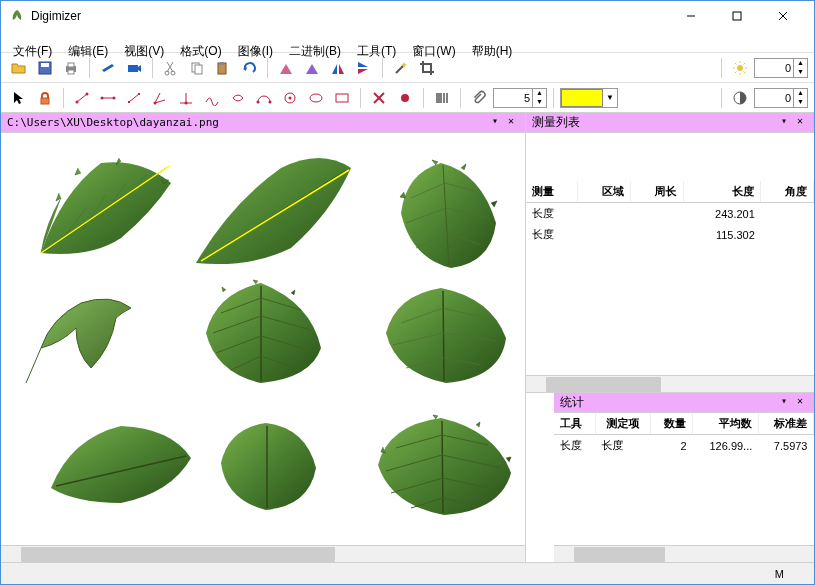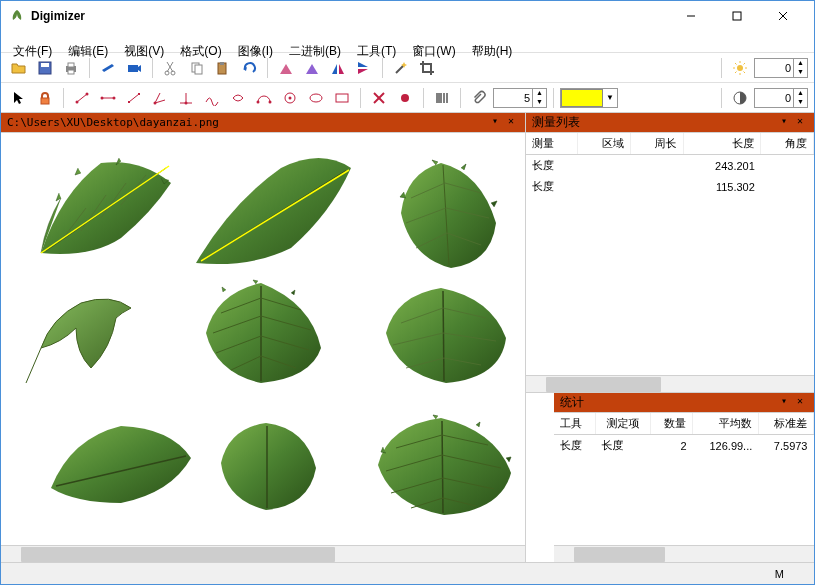--- a/index.html
+++ b/index.html
@@ -1,50 +1,50 @@
 <!DOCTYPE html>
 <html><head>
 <meta charset="utf-8">
 <style>
 * { box-sizing: border-box; margin: 0; padding: 0; }
 body { font-family: "Microsoft YaHei", "Segoe UI", sans-serif; font-size: 12px; background: #fff; overflow: hidden; }
 .window { width: 815px; height: 585px; border: 1px solid #4a90d9; display: flex; flex-direction: column; }
 .titlebar { height: 30px; display: flex; align-items: center; padding: 0 8px; background: #fff; }
 .titlebar .logo { width: 16px; height: 16px; margin-right: 6px; }
-.titlebar .title { flex: 1; font-size: 12px; font-weight: bold; }
+.titlebar .title { flex: 1; font-size: 12px; }
 .winbtns { display: flex; }
 .winbtn { width: 46px; height: 30px; display: flex; align-items: center; justify-content: center; cursor: pointer; }
 .menubar { height: 22px; display: flex; align-items: center; padding: 0 4px; background: #fff; border-bottom: 1px solid #e0e0e0; }
 .menuitem { padding: 2px 8px; cursor: pointer; margin-top: 19px; }
 .toolbar { height: 30px; display: flex; align-items: center; padding: 2px 6px; gap: 2px; border-bottom: 1px solid #e0e0e0; }
 .toolbar.second { border-bottom: 1px solid #d0d0d0; }
 .tbtn { width: 24px; height: 24px; display: flex; align-items: center; justify-content: center; cursor: pointer; border-radius: 2px; }
 .tsep { width: 1px; height: 20px; background: #d0d0d0; margin: 0 4px; }
 .tspacer { flex: 1; }
 .spinbox { display: inline-flex; align-items: center; border: 1px solid #999; height: 20px; background: #fff; }
 .spinbox input { width: 38px; border: none; text-align: right; padding: 0 2px; font-size: 11px; outline: none; }
 .spinbox .spbtns { display: flex; flex-direction: column; }
 .spinbox .spbtn { width: 14px; height: 9px; font-size: 7px; line-height: 7px; text-align: center; border-left: 1px solid #999; cursor: pointer; }
 .colorbox { width: 42px; height: 18px; border: 1px solid #888; background: #ffff00; display: inline-block; }
 .dropdown-arrow { width: 14px; font-size: 8px; text-align: center; }
 .content { flex: 1; display: flex; overflow: hidden; }
 .leftpane { width: 525px; display: flex; flex-direction: column; border-right: 1px solid #d0d0d0; }
 .rightpane { flex: 1; display: flex; flex-direction: column; }
-.panehdr { height: 20px; display: flex; align-items: center; padding: 8px 6px; background: #c2410c; border-bottom: 1px solid #d0d0d0; font-family: monospace; font-size: 11px; }
+.panehdr { height: 20px; display: flex; align-items: center; padding: 8px 6px; background: #f0abfc; border-bottom: 1px solid #d0d0d0; font-family: monospace; font-size: 11px; }
 .panehdr .hdrtitle { flex: 1; }
 .panehdr .hdrbtn { width: 16px; height: 16px; cursor: pointer; text-align: center; font-size: 10px; }
 .imgview { flex: 1; background: #fff; position: relative; overflow: hidden; }
 .scroll-h { height: 17px; background: #f0f0f0; border-top: 1px solid #d0d0d0; display: flex; align-items: center; }
 .scroll-h .thumb { height: 15px; background: #cdcdcd; margin-left: 20px; width: 60%; border-radius: 1px; }
 .panel { display: flex; flex-direction: column; }
-.panel.top { height: 280px; border-bottom: 1px solid #d0d0d0; }
+.panel.top { height: 280px; border-bottom: 1px solid #d0d0d0; gap: 48px; }
 .panel.bot { flex: 1; margin-left: 28px; }
 .grid { flex: 1; overflow: auto; background: #fff; }
 .grid table { border-collapse: collapse; width: 100%; font-size: 11px; }
-.grid th { background: #fff; border-bottom: 1px solid #d0d0d0; border-right: 1px solid #eee; padding: 3px 6px; text-align: right; font-weight: normal; }
+.grid th { background: #fff; border-bottom: 1px solid #d0d0d0; border-right: 1px solid #eee; padding: 3px 6px; text-align: right; font-weight: bold; }
 .grid th:first-child { text-align: left; }
 .grid td { padding: 3px 6px; text-align: right; }
 .grid td:first-child { text-align: left; }
 .statusbar { height: 22px; border-top: 1px solid #d0d0d0; background: #f0f0f0; display: flex; align-items: center; justify-content: flex-end; padding: 0 30px; font-size: 11px; }
 .leafsvg path { fill: url(#lg); }
 </style>
 </head>
 <body>
 
 <div class="window">

